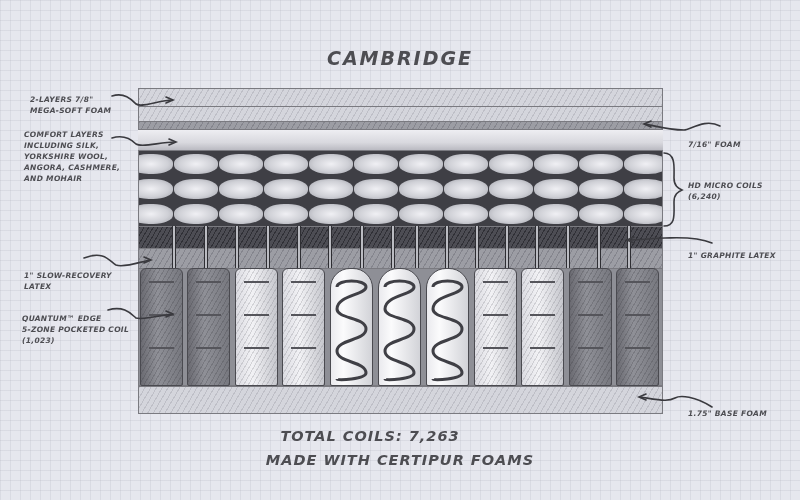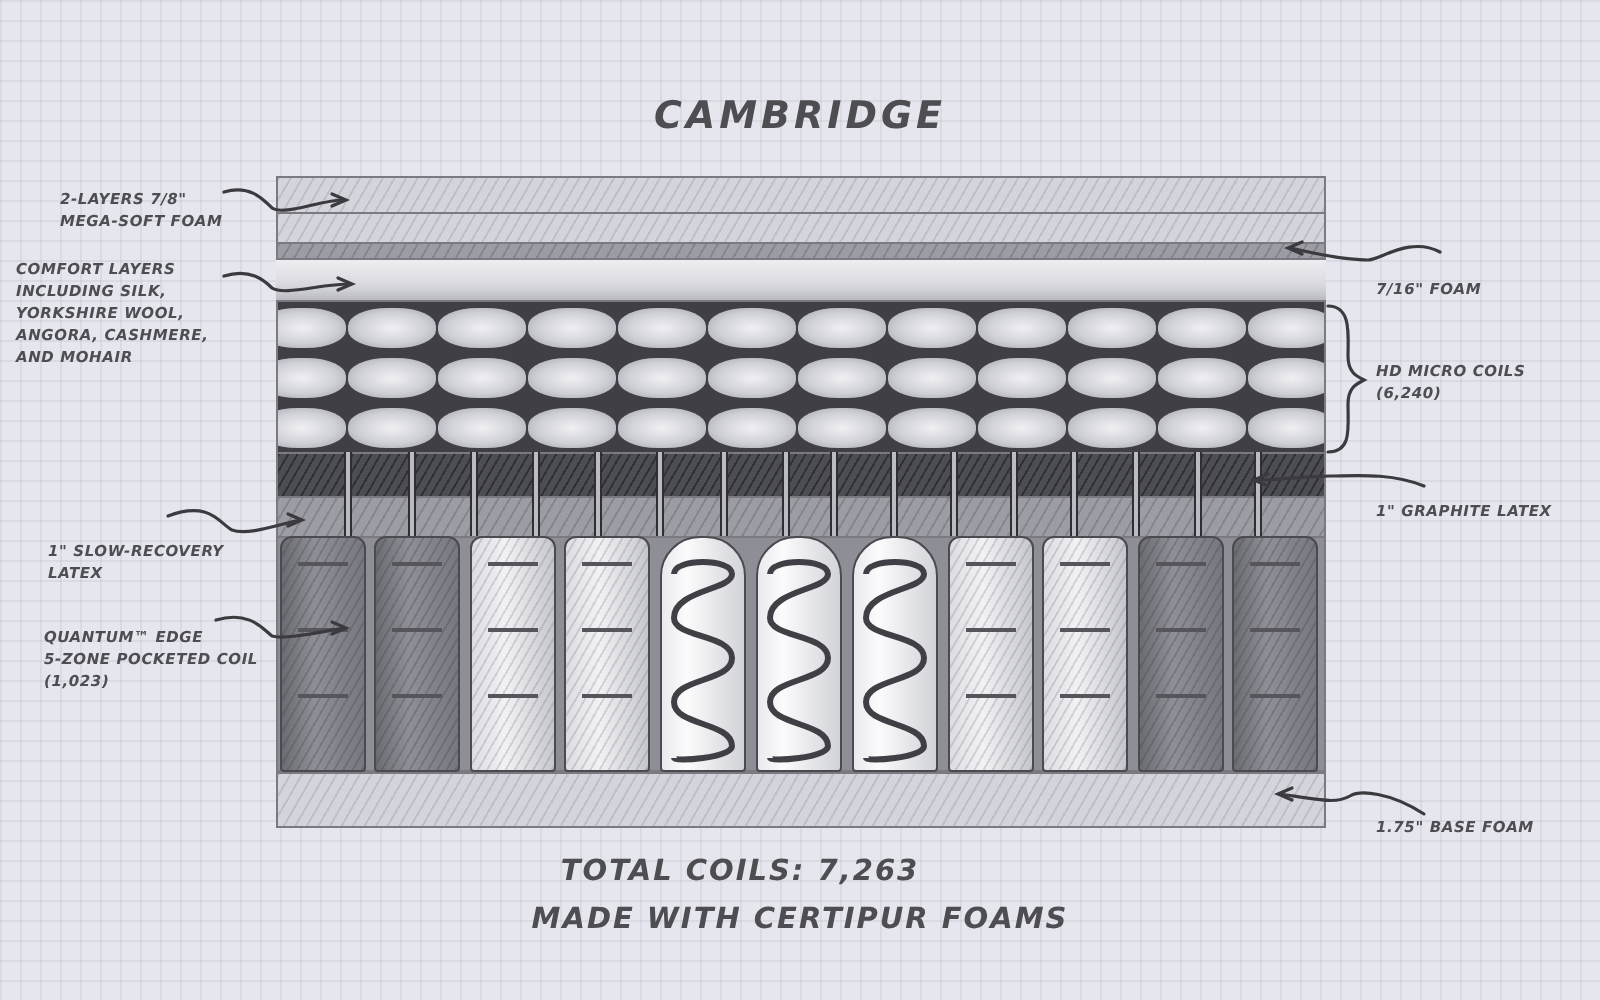--- a/index.html
+++ b/index.html
@@ -56,21 +56,21 @@
   .coil-col .tick { position:absolute; left:8px; right:8px; height:1.5px; background:#55555b; }
   svg.arrows { position:absolute; left:0; top:0; }
 </style>
 </head>
 <body>
 
 <div id="title" class="hand">Cambridge</div>
 
 <div class="lbl hand" style="left:30px; top:94px;">2-Layers 7/8"
 Mega-Soft Foam</div>
-<div class="lbl hand" style="left:8px; top:129px;">Comfort Layers
+<div class="lbl hand" style="left:24px; top:129px;">Comfort Layers
 Including Silk,
 Yorkshire Wool,
 Angora, Cashmere,
 and Mohair</div>
 <div class="lbl hand" style="left:24px; top:270px;">1" Slow-Recovery
 Latex</div>
 <div class="lbl hand" style="left:22px; top:313px;">Quantum™ Edge
 5-Zone Pocketed Coil
 (1,023)</div>
 

